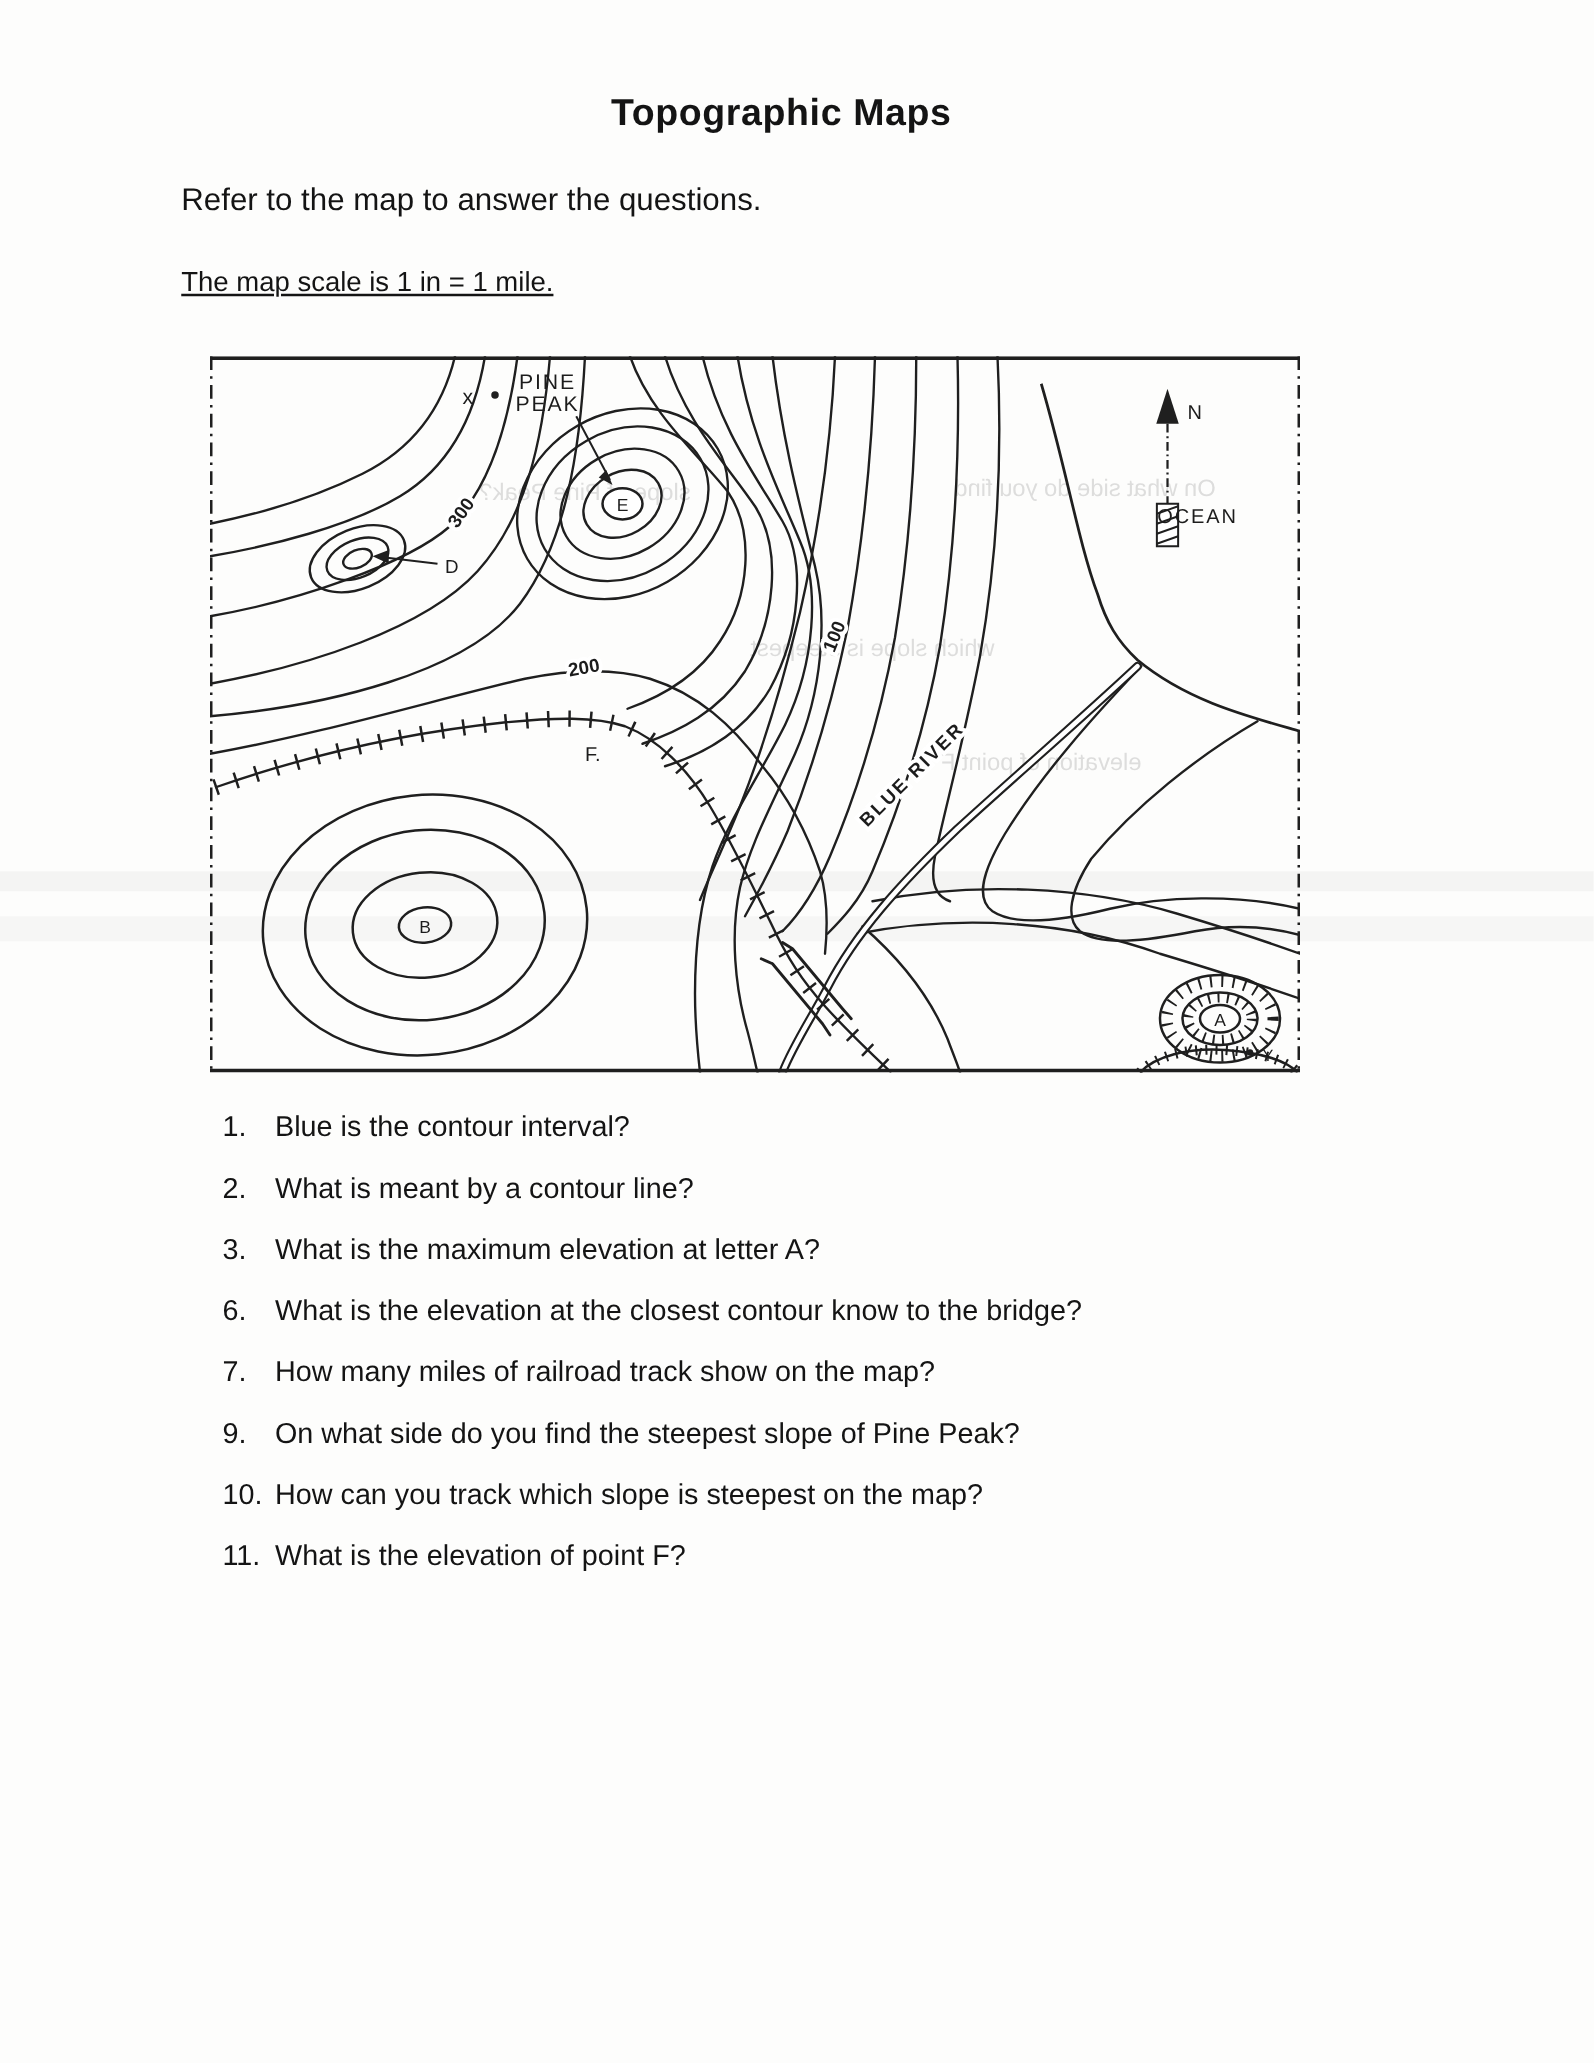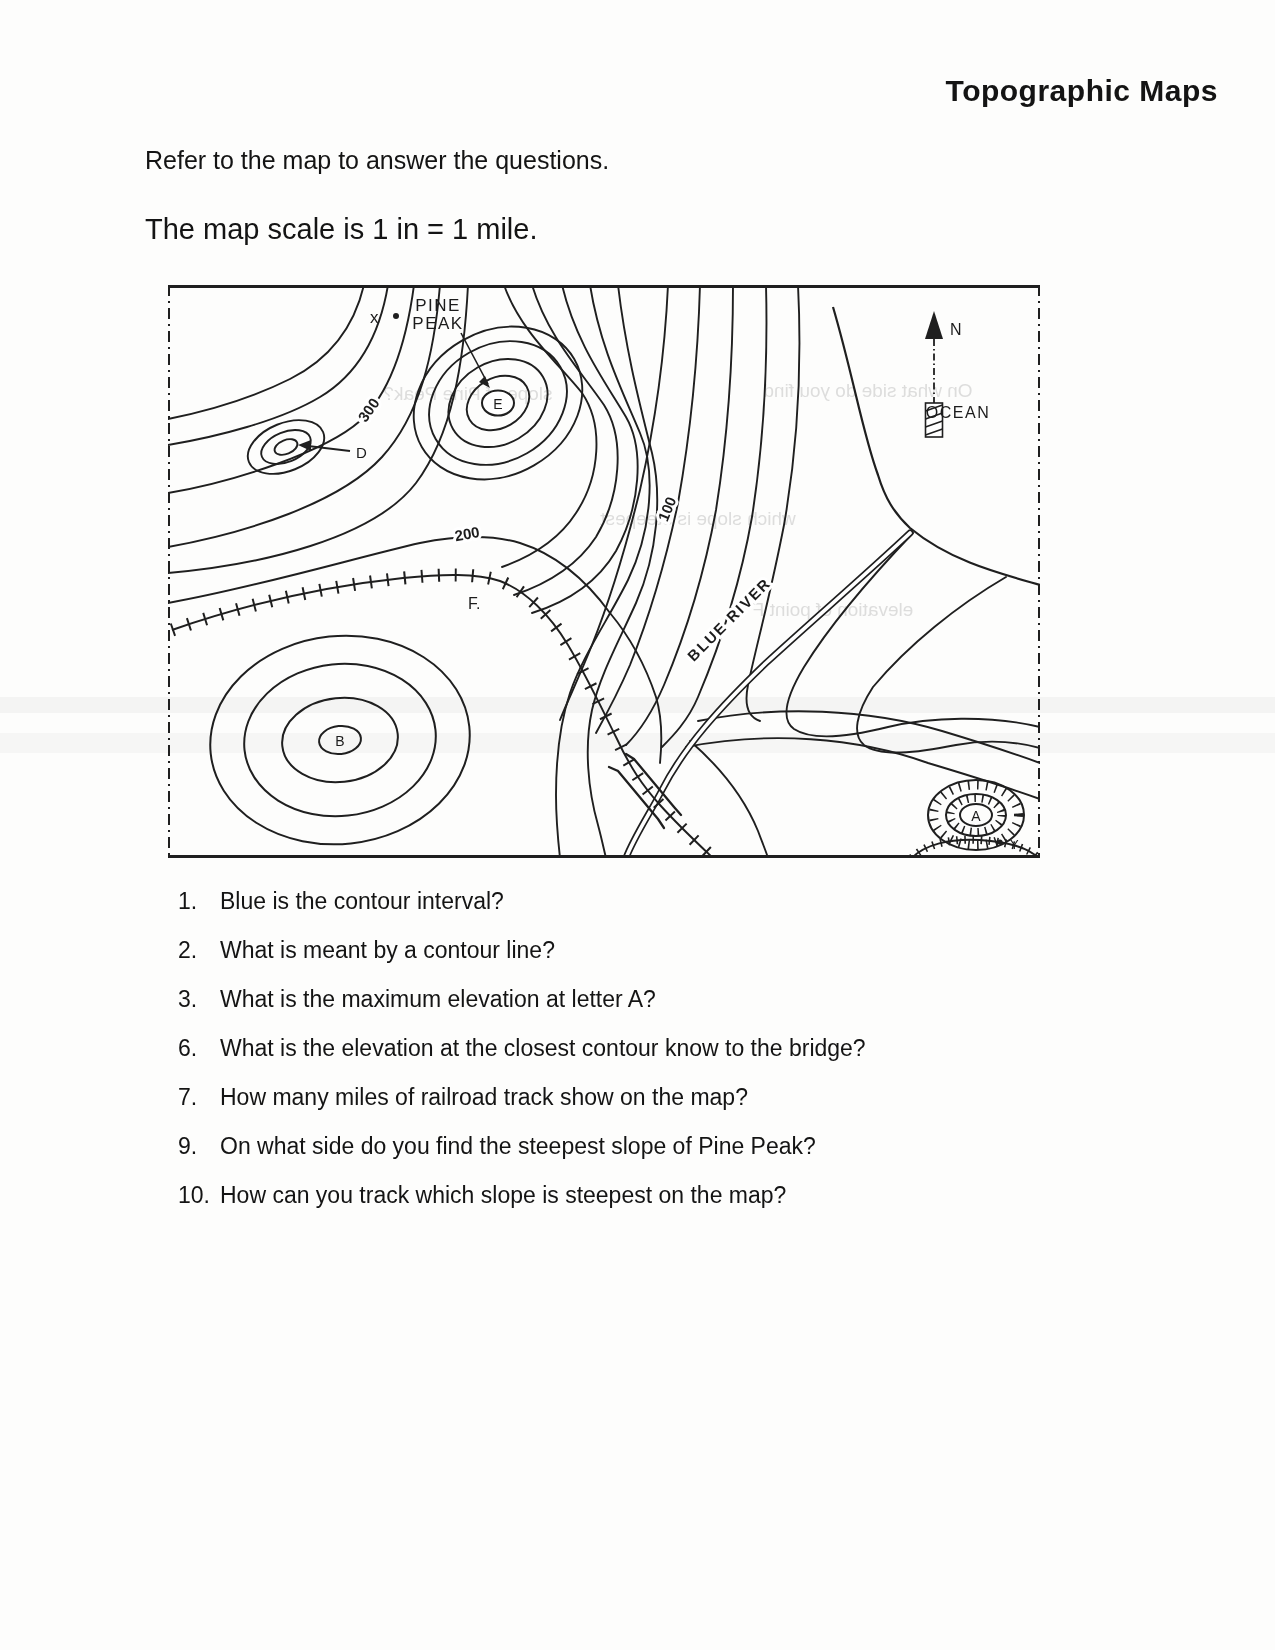--- a/index.html
+++ b/index.html
@@ -5,25 +5,25 @@
   html,body{margin:0;padding:0;}
   body{
     width:1275px;height:1650px;position:relative;
     background:#fdfdfc;
     font-family:"Liberation Sans",sans-serif;
     color:#141414;
     overflow:hidden;
   }
   .page-title{
     position:absolute;top:74px;left:0;width:1218px;
-    text-align:right;font-size:30px;font-weight:bold;
-    letter-spacing:0.5px;margin:0;
+    text-align:center;font-size:30px;font-weight:bold;
+    letter-spacing:0.5px;margin:0;padding-left:16px;
   }
   .intro-line{position:absolute;left:145px;top:146px;font-size:25px;margin:0;}
-  .scale-line{position:absolute;left:145px;top:213px;font-size:29px;margin:0;}
+  .scale-line{position:absolute;left:145px;top:213px;font-size:22px;margin:0;text-decoration:underline;}
   .map-frame{position:absolute;left:168px;top:285px;width:872px;height:573px;}
   .scan-band{position:absolute;left:0;width:1275px;pointer-events:none;}
   .band1{top:697px;height:16px;background:rgba(70,70,70,0.05);}
   .band2{top:733px;height:20px;background:rgba(70,70,70,0.035);}
   .questions{
     position:absolute;left:178px;top:889px;margin:0;padding:0;
     list-style:none;width:900px;
   }
   .questions li{
     font-size:23px;line-height:24px;margin:0 0 25px 0;white-space:nowrap;
@@ -179,13 +179,14 @@
 </div>
 
 <ol class="questions">
   <li><span class="qnum">1.</span><span>Blue is the contour interval?</span></li>
   <li><span class="qnum">2.</span><span>What is meant by a contour line?</span></li>
   <li><span class="qnum">3.</span><span>What is the maximum elevation at letter A?</span></li>
   <li><span class="qnum">6.</span><span>What is the elevation at the closest contour know to the bridge?</span></li>
   <li><span class="qnum">7.</span><span>How many miles of railroad track show on the map?</span></li>
   <li><span class="qnum">9.</span><span>On what side do you find the steepest slope of Pine Peak?</span></li>
   <li><span class="qnum">10.</span><span>How can you track which slope is steepest on the map?</span></li>
+  <li><span class="qnum">11.</span><span>What is the elevation of point F?</span></li>
 </ol>
 
 </body></html>

